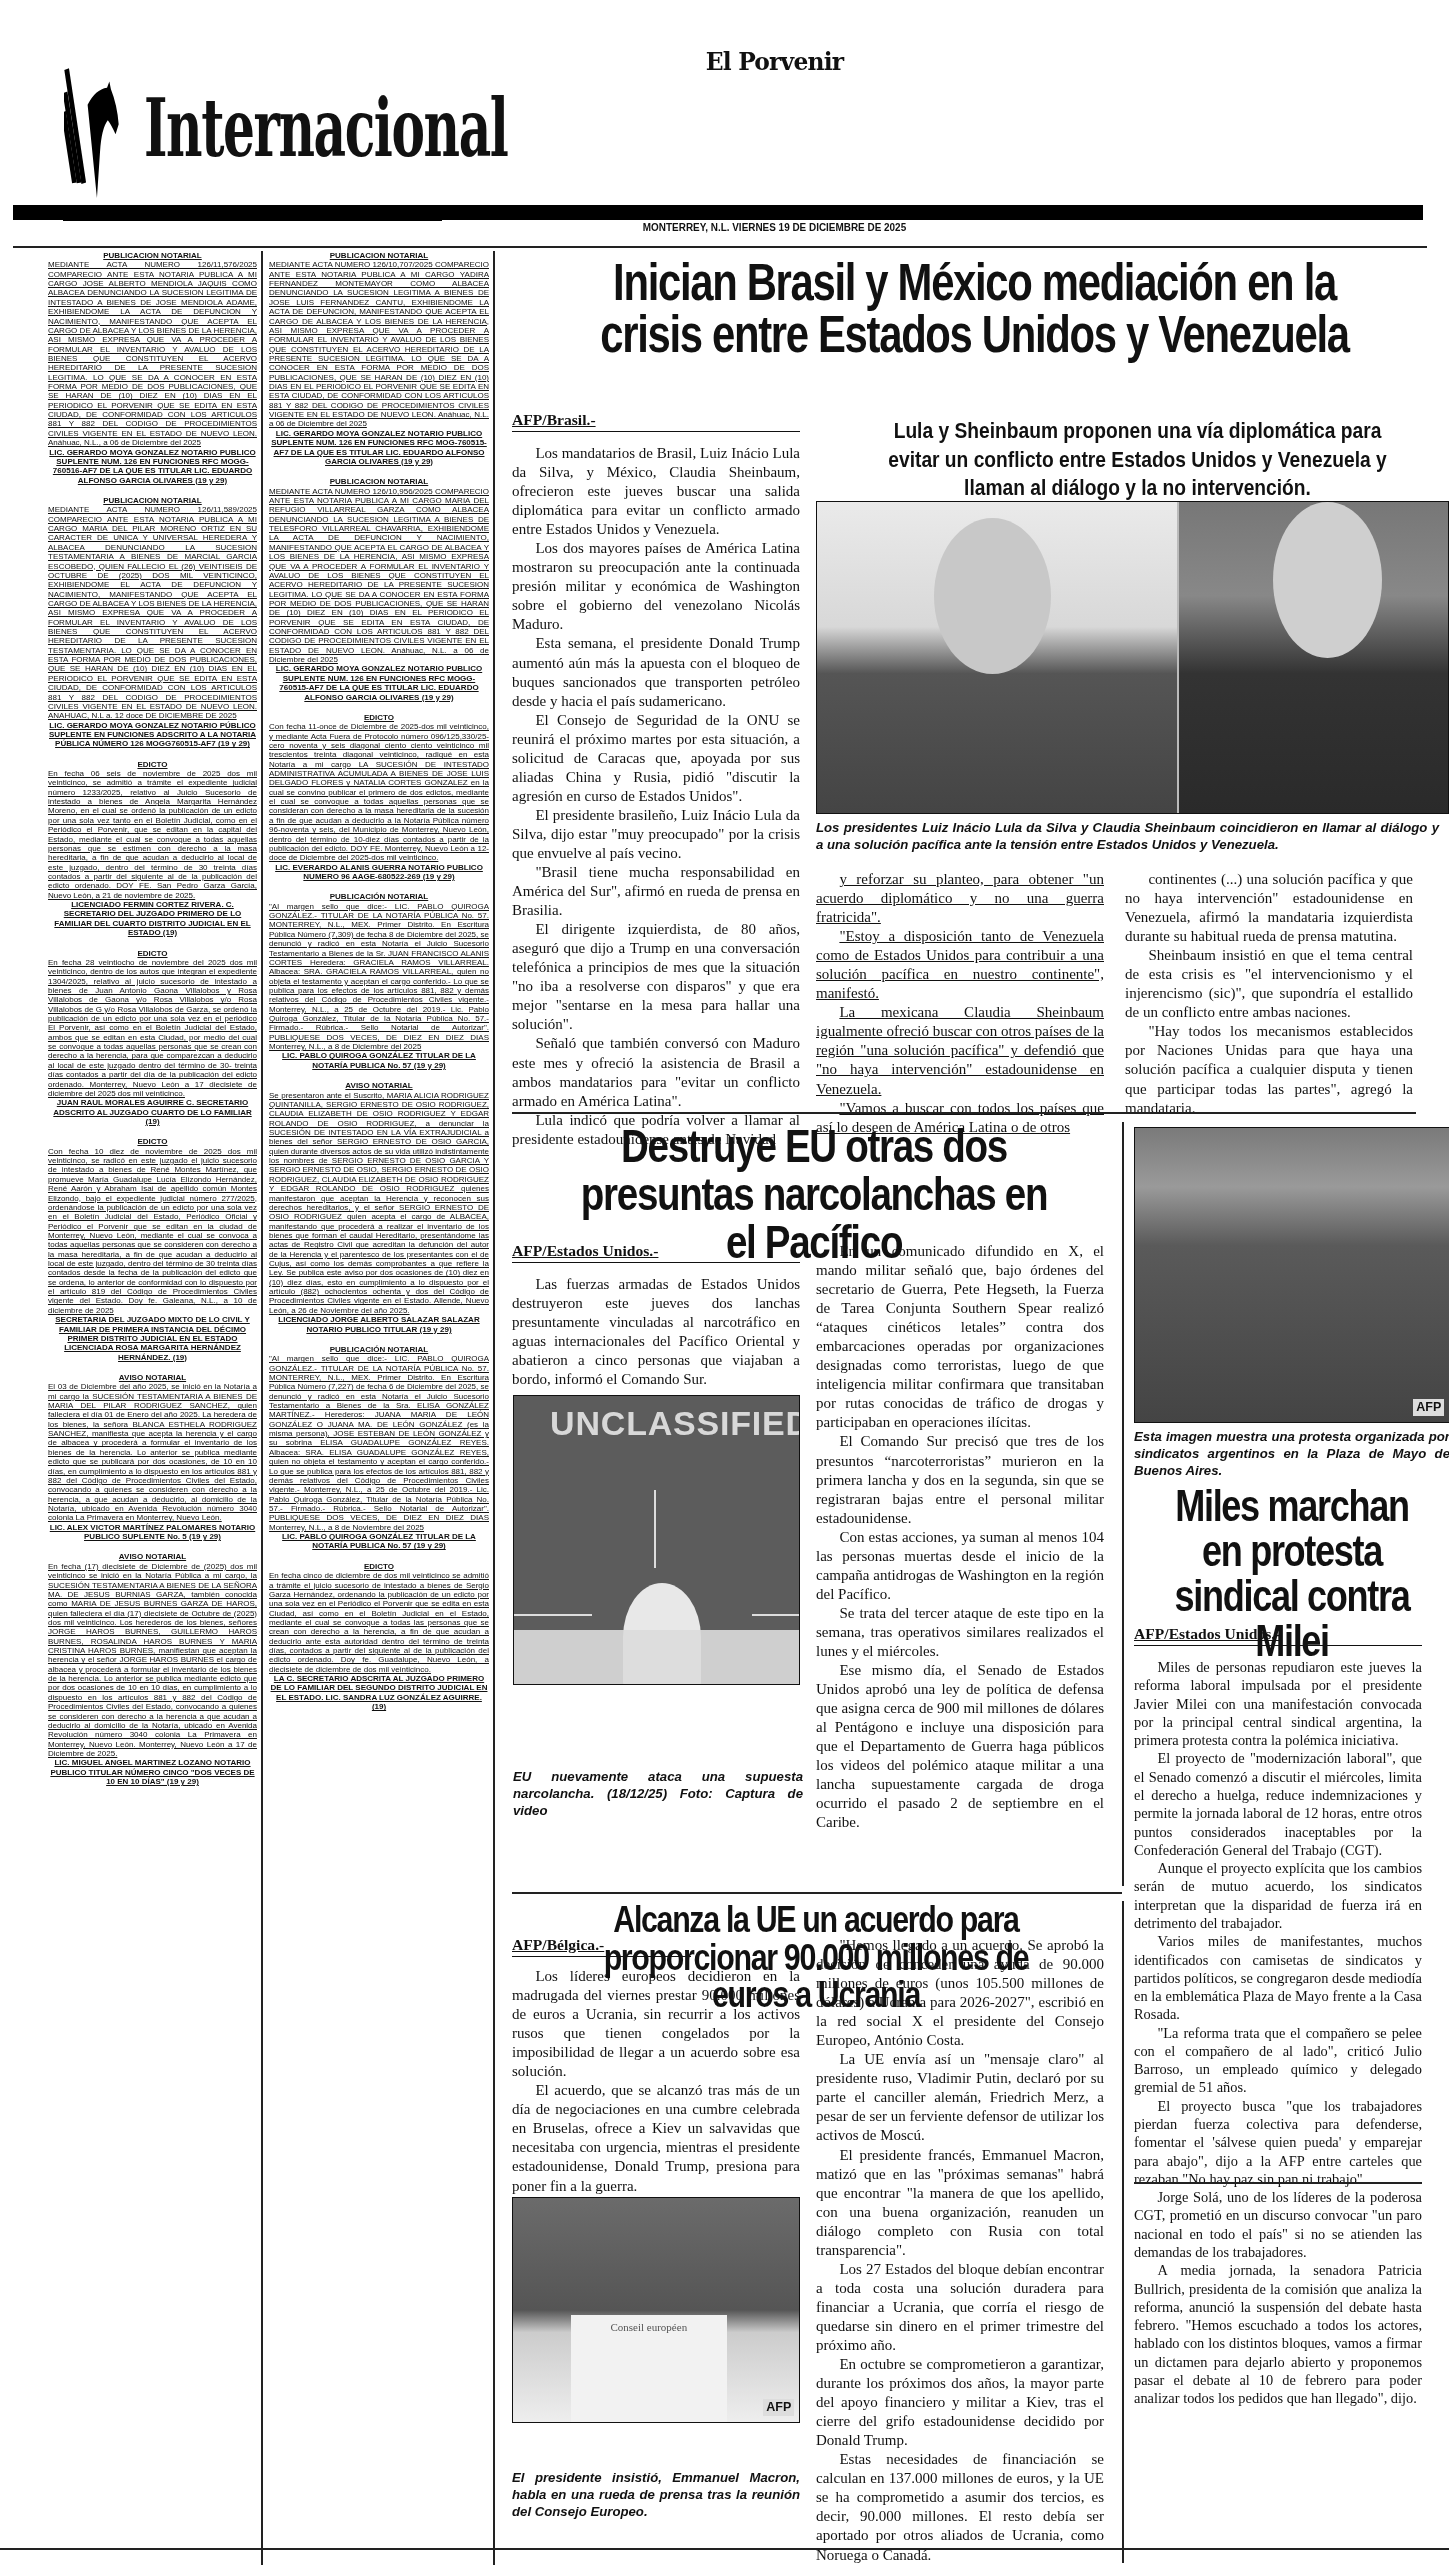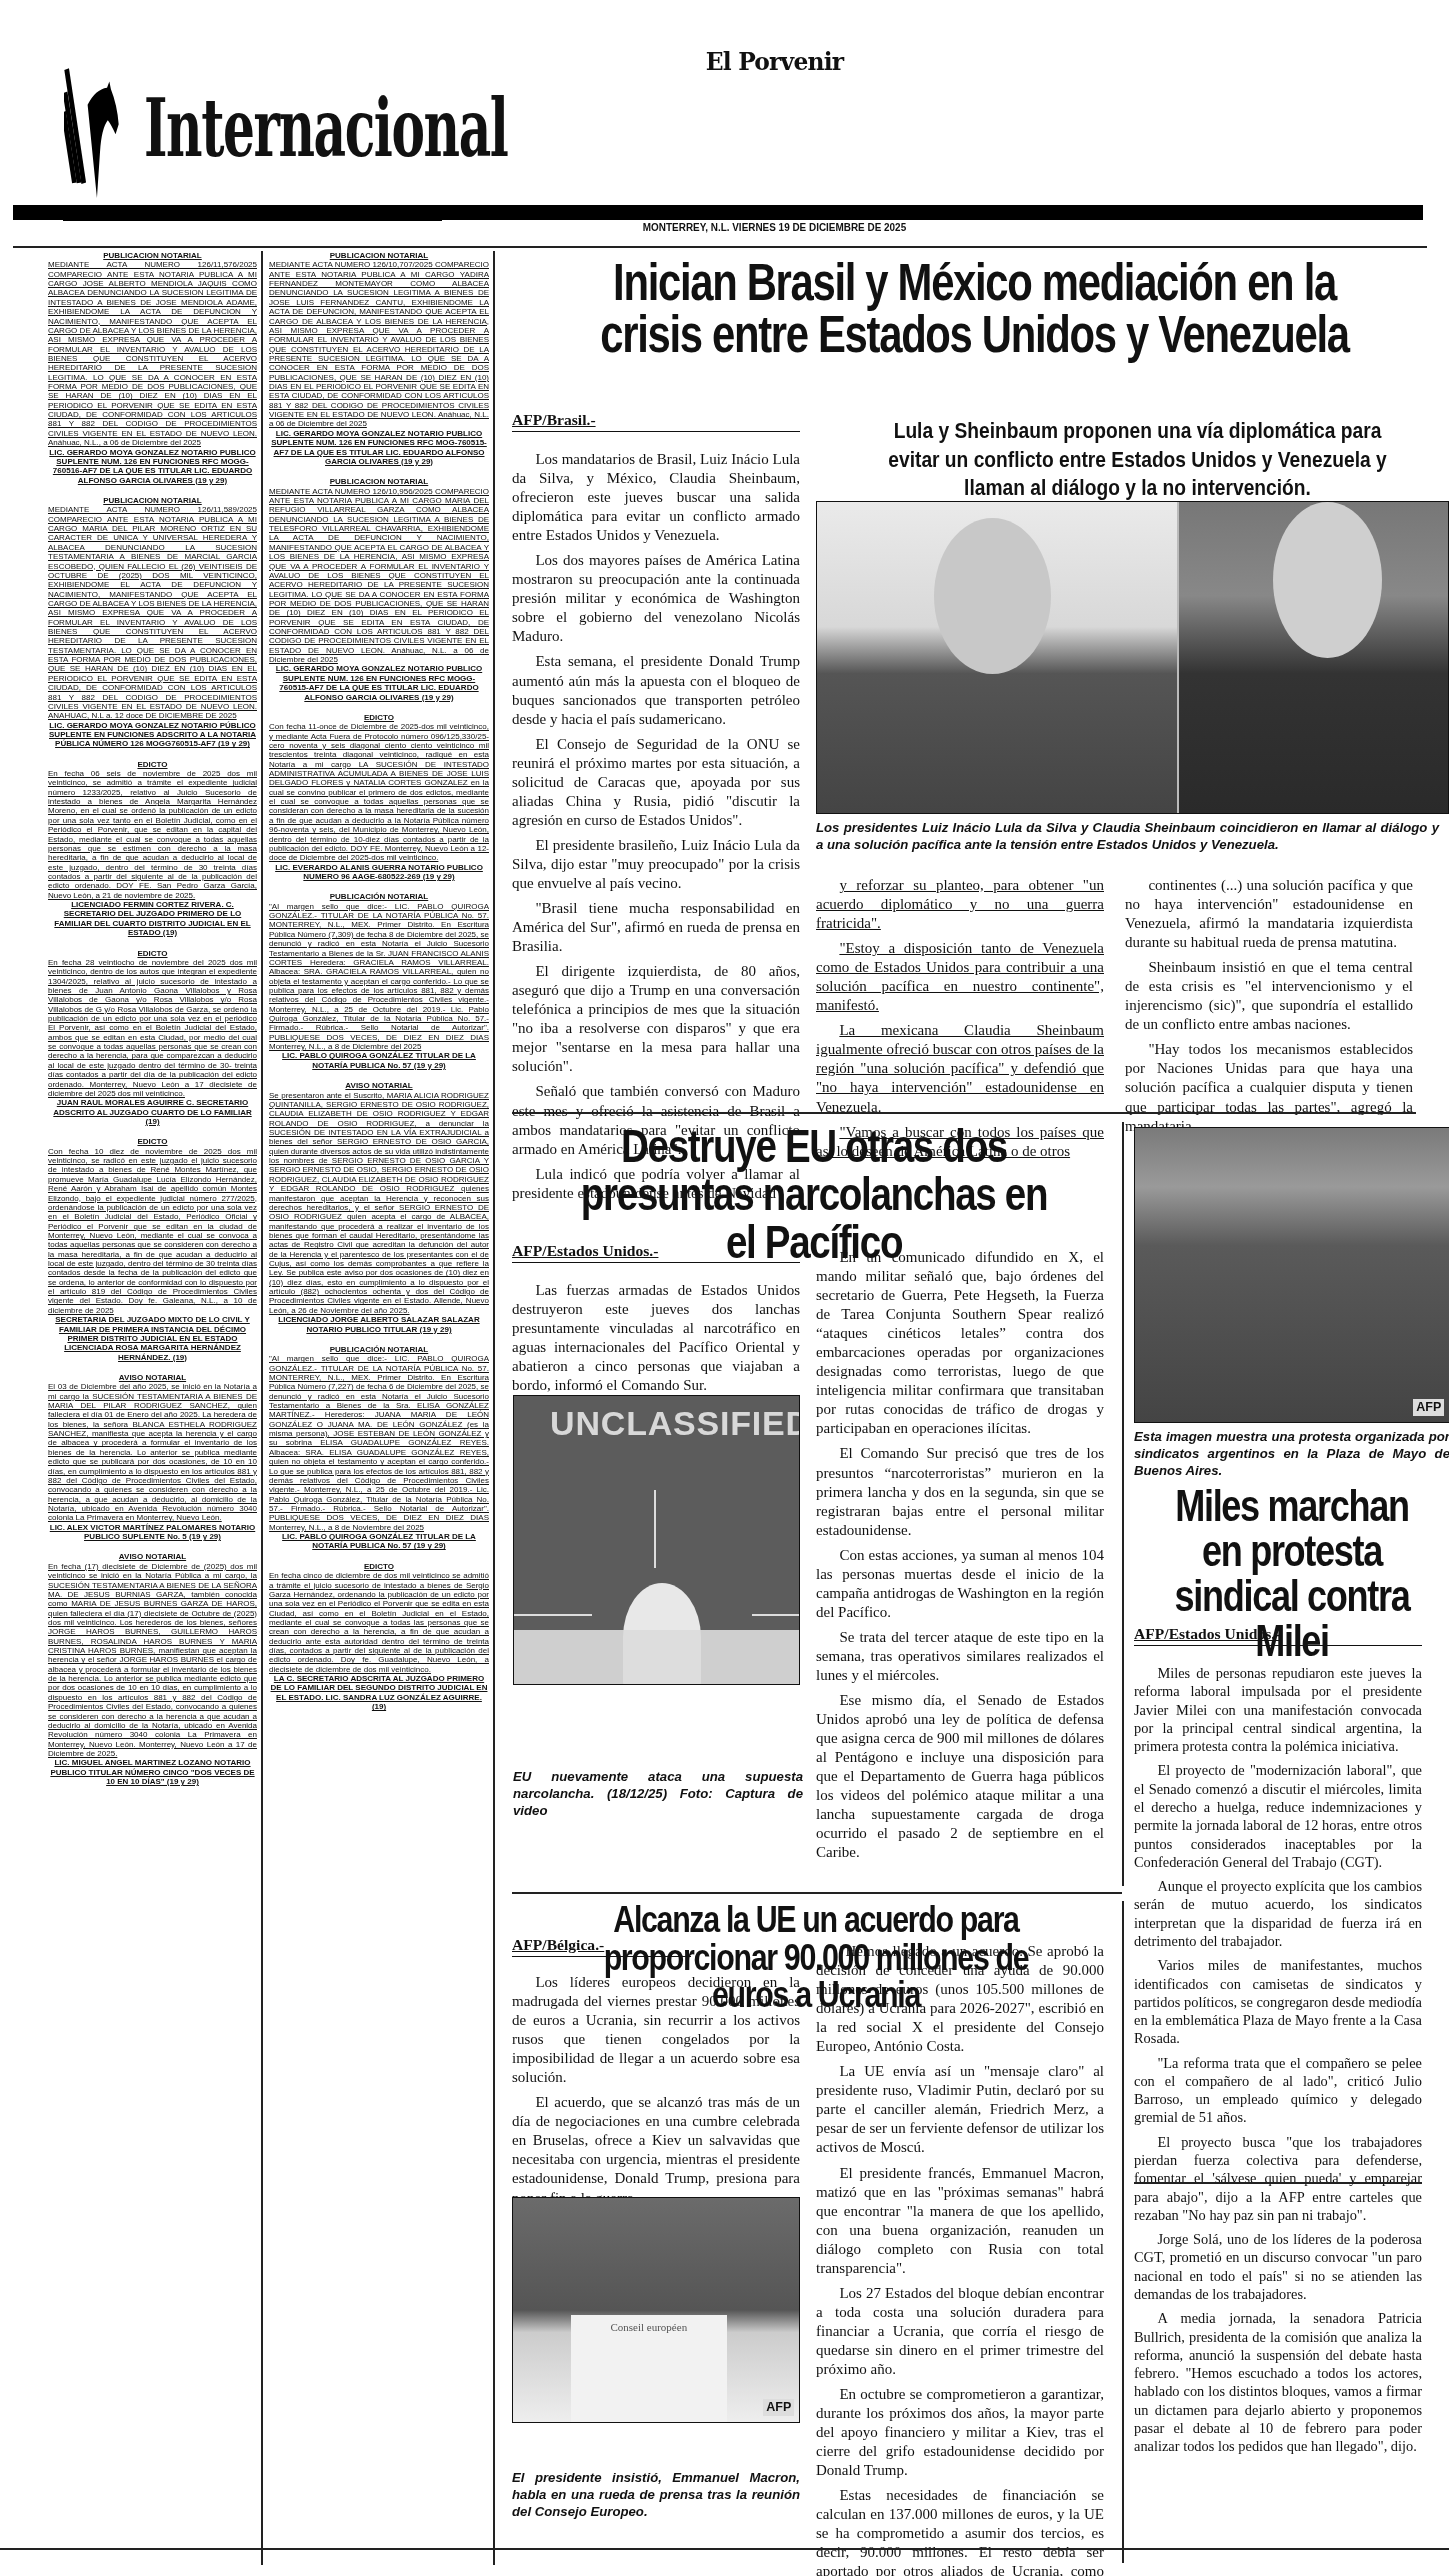--- a/index.html
+++ b/index.html
@@ -20,21 +20,21 @@
   .notice .nt { text-align: center; font-weight: bold; }
   .notice .nb { text-align: justify; text-transform: none; }
   .notice .ns { text-align: center; font-weight: bold; }
 
   
   .headline { position: absolute; font-family: "Liberation Sans", sans-serif; font-weight: bold; text-align: center; line-height: 1.02; letter-spacing: -1.6px; }
   .h-main { left: 503px; top: 257px; width: 943px; font-size: 51px; transform: scaleX(0.82); transform-origin: center; }
   .deck { position: absolute; left: 826px; top: 417px; width: 623px; font-family: "Liberation Sans", sans-serif; font-weight: bold; font-size: 22.6px; text-align: center; line-height: 1.27; transform: scaleX(0.85); }
   .byline { position: absolute; font-family: "Liberation Serif", serif; font-weight: bold; font-size: 15.6px; text-decoration: underline; border-bottom: 1.6px solid #111; padding-bottom: 1.6px; }
   .body { position: absolute; font-family: "Liberation Serif", serif; font-size: 15px; line-height: 1.27; text-align: justify; }
-  .body p { text-indent: 23.4px; margin-top: 6px; }
+  .body p { text-indent: 23.4px; }
   .photo { position: absolute; background: #6a6a6a; border: 1.6px solid #111; overflow: hidden; }
   .caption { position: absolute; font-family: "Liberation Sans", sans-serif; font-weight: bold; font-style: italic; font-size: 13.2px; line-height: 1.28; text-align: justify; }
   .hrule { position: absolute; height: 2.3px; background: #222; }
   .vrule { position: absolute; width: 1.6px; background: #222; }
   .afp { position: absolute; right: 4.7px; bottom: 6.2px; background: #ddd; color: #111; font-family: "Liberation Sans", sans-serif; font-size: 12.5px; font-weight: bold; padding: 1.6px 3.1px; }
 </style>
 </head>
 <body>
 
 <div class="masthead">

